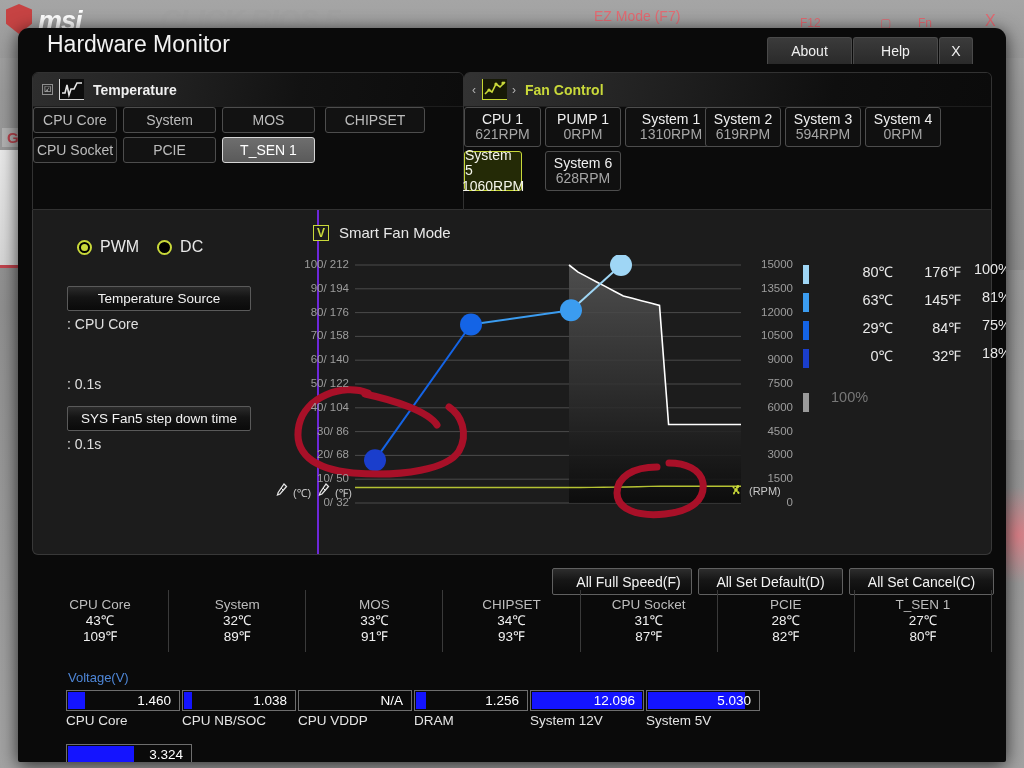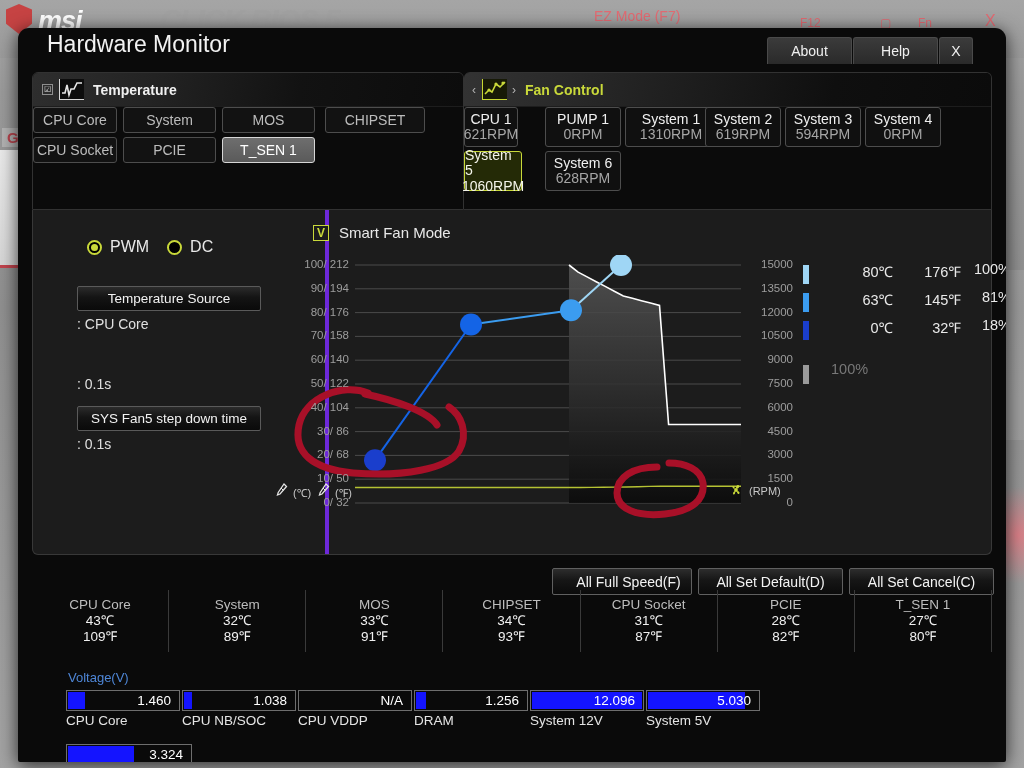--- a/index.html
+++ b/index.html
@@ -155,22 +155,22 @@
   .fchip.sel .fn, .fchip.sel .fr { color: #f4f4ea; }
 
   
   #main-body {
     position: relative; margin: 0 14px; height: 345px;
     background: #1c1c1c;
     border: 1px solid #383838; border-top: none;
     border-radius: 0 0 6px 6px;
   }
   #left-ctrl {
-    position: absolute; left: 12px; top: 0; width: 284px; height: 100%;
-    border-right: 4px solid #6d28d9;
+    position: absolute; left: 2px; top: 0; width: 284px; height: 100%;
+    border-right: 2px solid #6d28d9;
   }
   .radio-row {
     position: absolute; left: 42px; top: 28px;
     display: flex; align-items: center; gap: 8px;
   }
   .radio {
     width: 15px; height: 15px; border-radius: 50%;
     border: 2px solid #c9d93a; background: #000;
     display: flex; align-items: center; justify-content: center;
     cursor: pointer;
@@ -328,21 +328,21 @@
             <polyline points="1,14 5,10 8,12 12,4 16,7 21,2" fill="none" stroke="#c9d93a" stroke-width="1.6"></polyline>
             <circle cx="5" cy="10" r="1.6" fill="#c9d93a"></circle>
             <circle cx="12" cy="4" r="1.6" fill="#c9d93a"></circle>
             <circle cx="19" cy="3" r="1.6" fill="#c9d93a"></circle>
           </svg>
         </div>
         <div class="arrow-r">›</div>
         <div class="htitle lime">Fan Control</div>
       </div>
       <div class="chipbox" id="fan-chips">
-          <div class="fchip" style="left: 0px; top: 0px; width: 54px;">
+          <div class="fchip" style="left: 0px; top: 0px; width: 77px;">
             <span class="fn">CPU 1</span>
             <span class="fr">621RPM</span>
           </div>
           <div class="fchip" style="left: 81px; top: 0px; width: 76px;">
             <span class="fn">PUMP 1</span>
             <span class="fr">0RPM</span>
           </div>
           <div class="fchip" style="left: 161px; top: 0px; width: 92px;">
             <span class="fn">System 1</span>
             <span class="fr">1310RPM</span>
@@ -493,20 +493,26 @@
               <div class="lgf">176℉</div>
               <div class="lgp">100%</div>
             </div>
             <div class="lgrow">
               <div class="lgbar" style="background: rgb(59, 156, 240);"></div>
               <div class="lgc">63℃</div>
               <div class="lgf">145℉</div>
               <div class="lgp">81%</div>
             </div>
             <div class="lgrow">
+              <div class="lgbar" style="background: rgb(20, 100, 230);"></div>
+              <div class="lgc">29℃</div>
+              <div class="lgf">84℉</div>
+              <div class="lgp">75%</div>
+            </div>
+            <div class="lgrow">
               <div class="lgbar" style="background: rgb(26, 62, 204);"></div>
               <div class="lgc">0℃</div>
               <div class="lgf">32℉</div>
               <div class="lgp">18%</div>
             </div>
             <div style="height: 16px;"></div>
             <div class="lgrow mutedrow">
               <div class="lgbar" style="background: rgb(154, 154, 154);"></div>
               <div class="lgc" style="text-align: left; left: 28px;">100%</div>
             </div>

